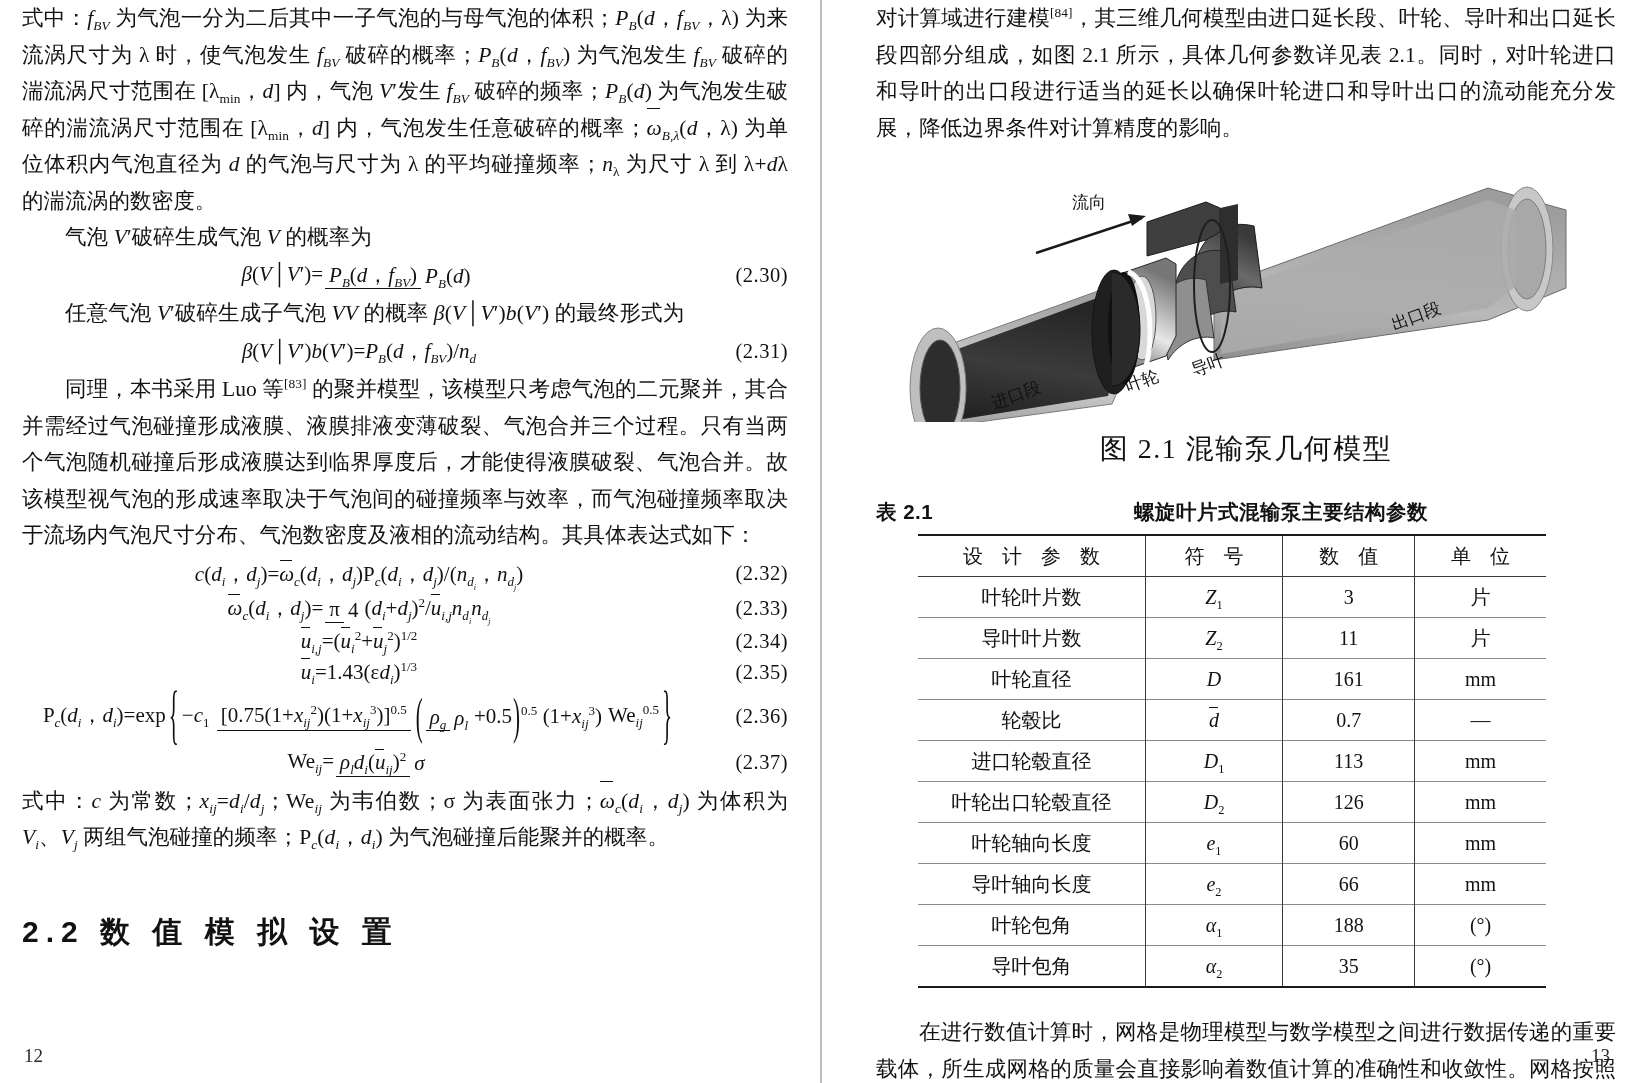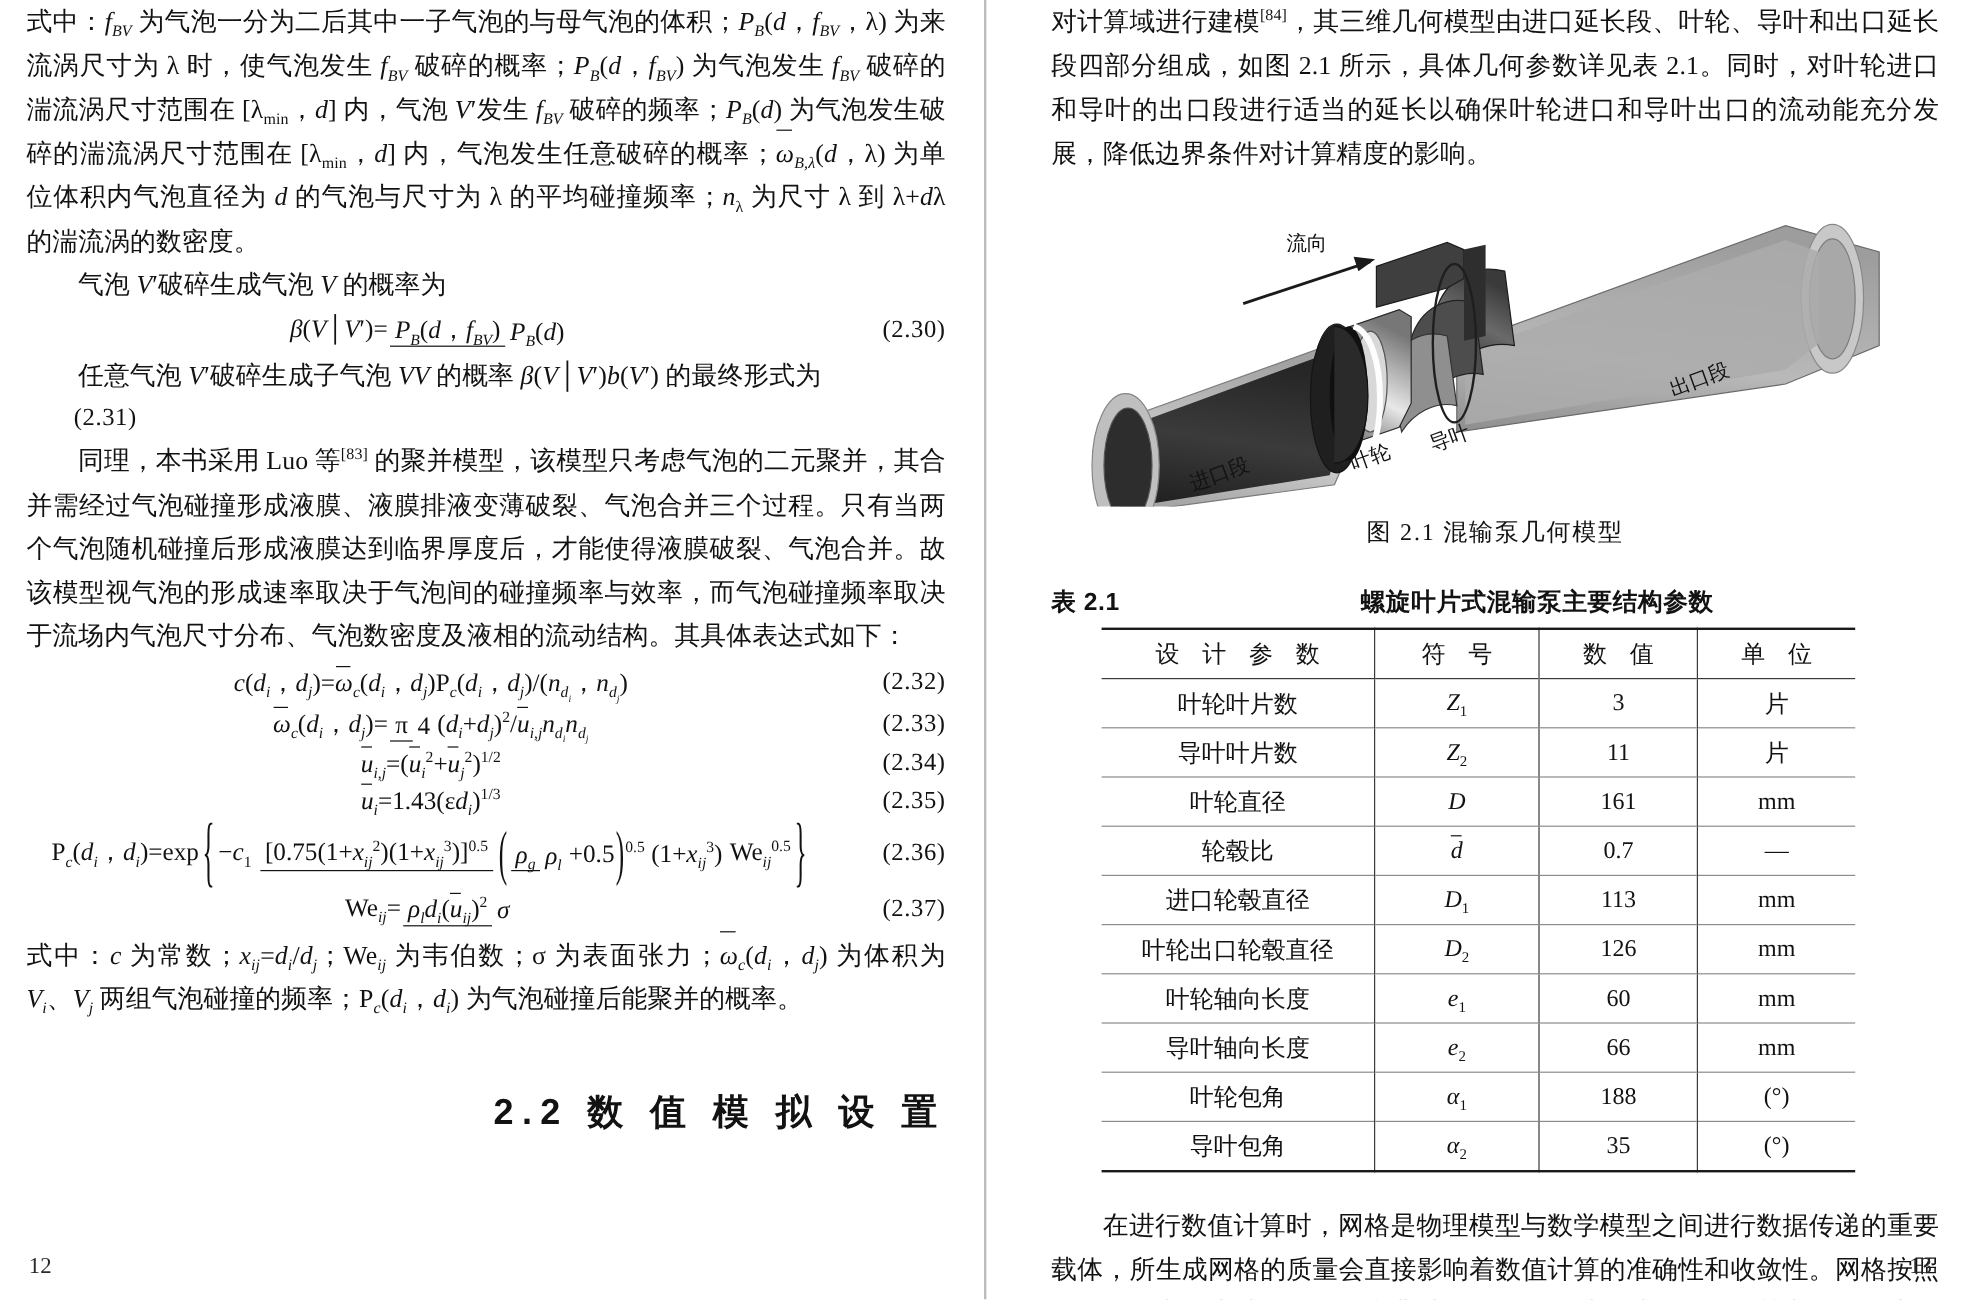--- a/index.html
+++ b/index.html
@@ -99,21 +99,21 @@
   .brace-l, .brace-r {
     display: inline-block;
     transform: scaleY(3.1);
     transform-origin: center;
     margin: 0 3px;
   }
 
   h2.section {
     font-size: 30px;
     font-weight: bold;
-    text-align: right;
+    text-align: left;
     letter-spacing: 7px;
     margin: 56px 0 40px 0;
     font-family: "Liberation Sans", "DejaVu Sans", sans-serif;
   }
 
   .folio {
     position: absolute;
     bottom: 16px;
     font-size: 19px;
     color: #2a2a2a;
@@ -124,21 +124,21 @@
   
   .figure-wrap { margin: 14px 0 0 0; }
   .fig-canvas {
     width: 740px;
     height: 262px;
     display: block;
     margin: 0 auto;
   }
   .fig-caption {
     text-align: center;
-    font-size: 20px;
+    font-size: 28px;
     margin-top: 8px;
     letter-spacing: 1.5px;
   }
 
   
   .table-head {
     display: flex;
     align-items: flex-start;
     margin: 30px 0 8px 0;
     font-family: "Liberation Sans", "DejaVu Sans", sans-serif;
@@ -197,20 +197,23 @@
           </span>
       </div>
       <div class="eq-num">(2.30)</div>
     </div>
 
     <p class="para indent">
       任意气泡 <span class="it">V</span>′破碎生成子气泡 <span class="it">VV</span> 的概率 <span class="it">β</span>(<span class="it">V</span>│<span class="it">V</span>′)<span class="it">b</span>(<span class="it">V</span>′) 的最终形式为
     </p>
 
     <div class="eq-row">
+      <div class="eq-body">
+        <span class="it">β</span>(<span class="it">V</span>│<span class="it">V</span>′)<span class="it">b</span>(<span class="it">V</span>′)=<span class="it">P</span><sub class="it">B</sub>(<span class="it">d</span>，<span class="it">f</span><sub class="it">BV</sub>)/<span class="it">n</span><sub class="it">d</sub>
+      </div>
       <div class="eq-num">(2.31)</div>
     </div>
 
     <p class="para indent">
       同理，本书采用 Luo 等<sup>[83]</sup> 的聚并模型，该模型只考虑气泡的二元聚并，其合并需经过气泡碰撞形成液膜、液膜排液变薄破裂、气泡合并三个过程。只有当两个气泡随机碰撞后形成液膜达到临界厚度后，才能使得液膜破裂、气泡合并。故该模型视气泡的形成速率取决于气泡间的碰撞频率与效率，而气泡碰撞频率取决于流场内气泡尺寸分布、气泡数密度及液相的流动结构。其具体表达式如下：
     </p>
 
     <div class="eq-row">
       <div class="eq-body">
         <span class="it">c</span>(<span class="it">d</span><sub class="it">i</sub>，<span class="it">d</span><sub class="it">j</sub>)=<span class="ovl"><span class="it">ω</span></span><sub class="it">c</sub>(<span class="it">d</span><sub class="it">i</sub>，<span class="it">d</span><sub class="it">j</sub>)<span class="rm">P</span><sub class="it">c</sub>(<span class="it">d</span><sub class="it">i</sub>，<span class="it">d</span><sub class="it">j</sub>)/(<span class="it">n</span><sub class="it">d<sub>i</sub></sub>，<span class="it">n</span><sub class="it">d<sub>j</sub></sub>)

